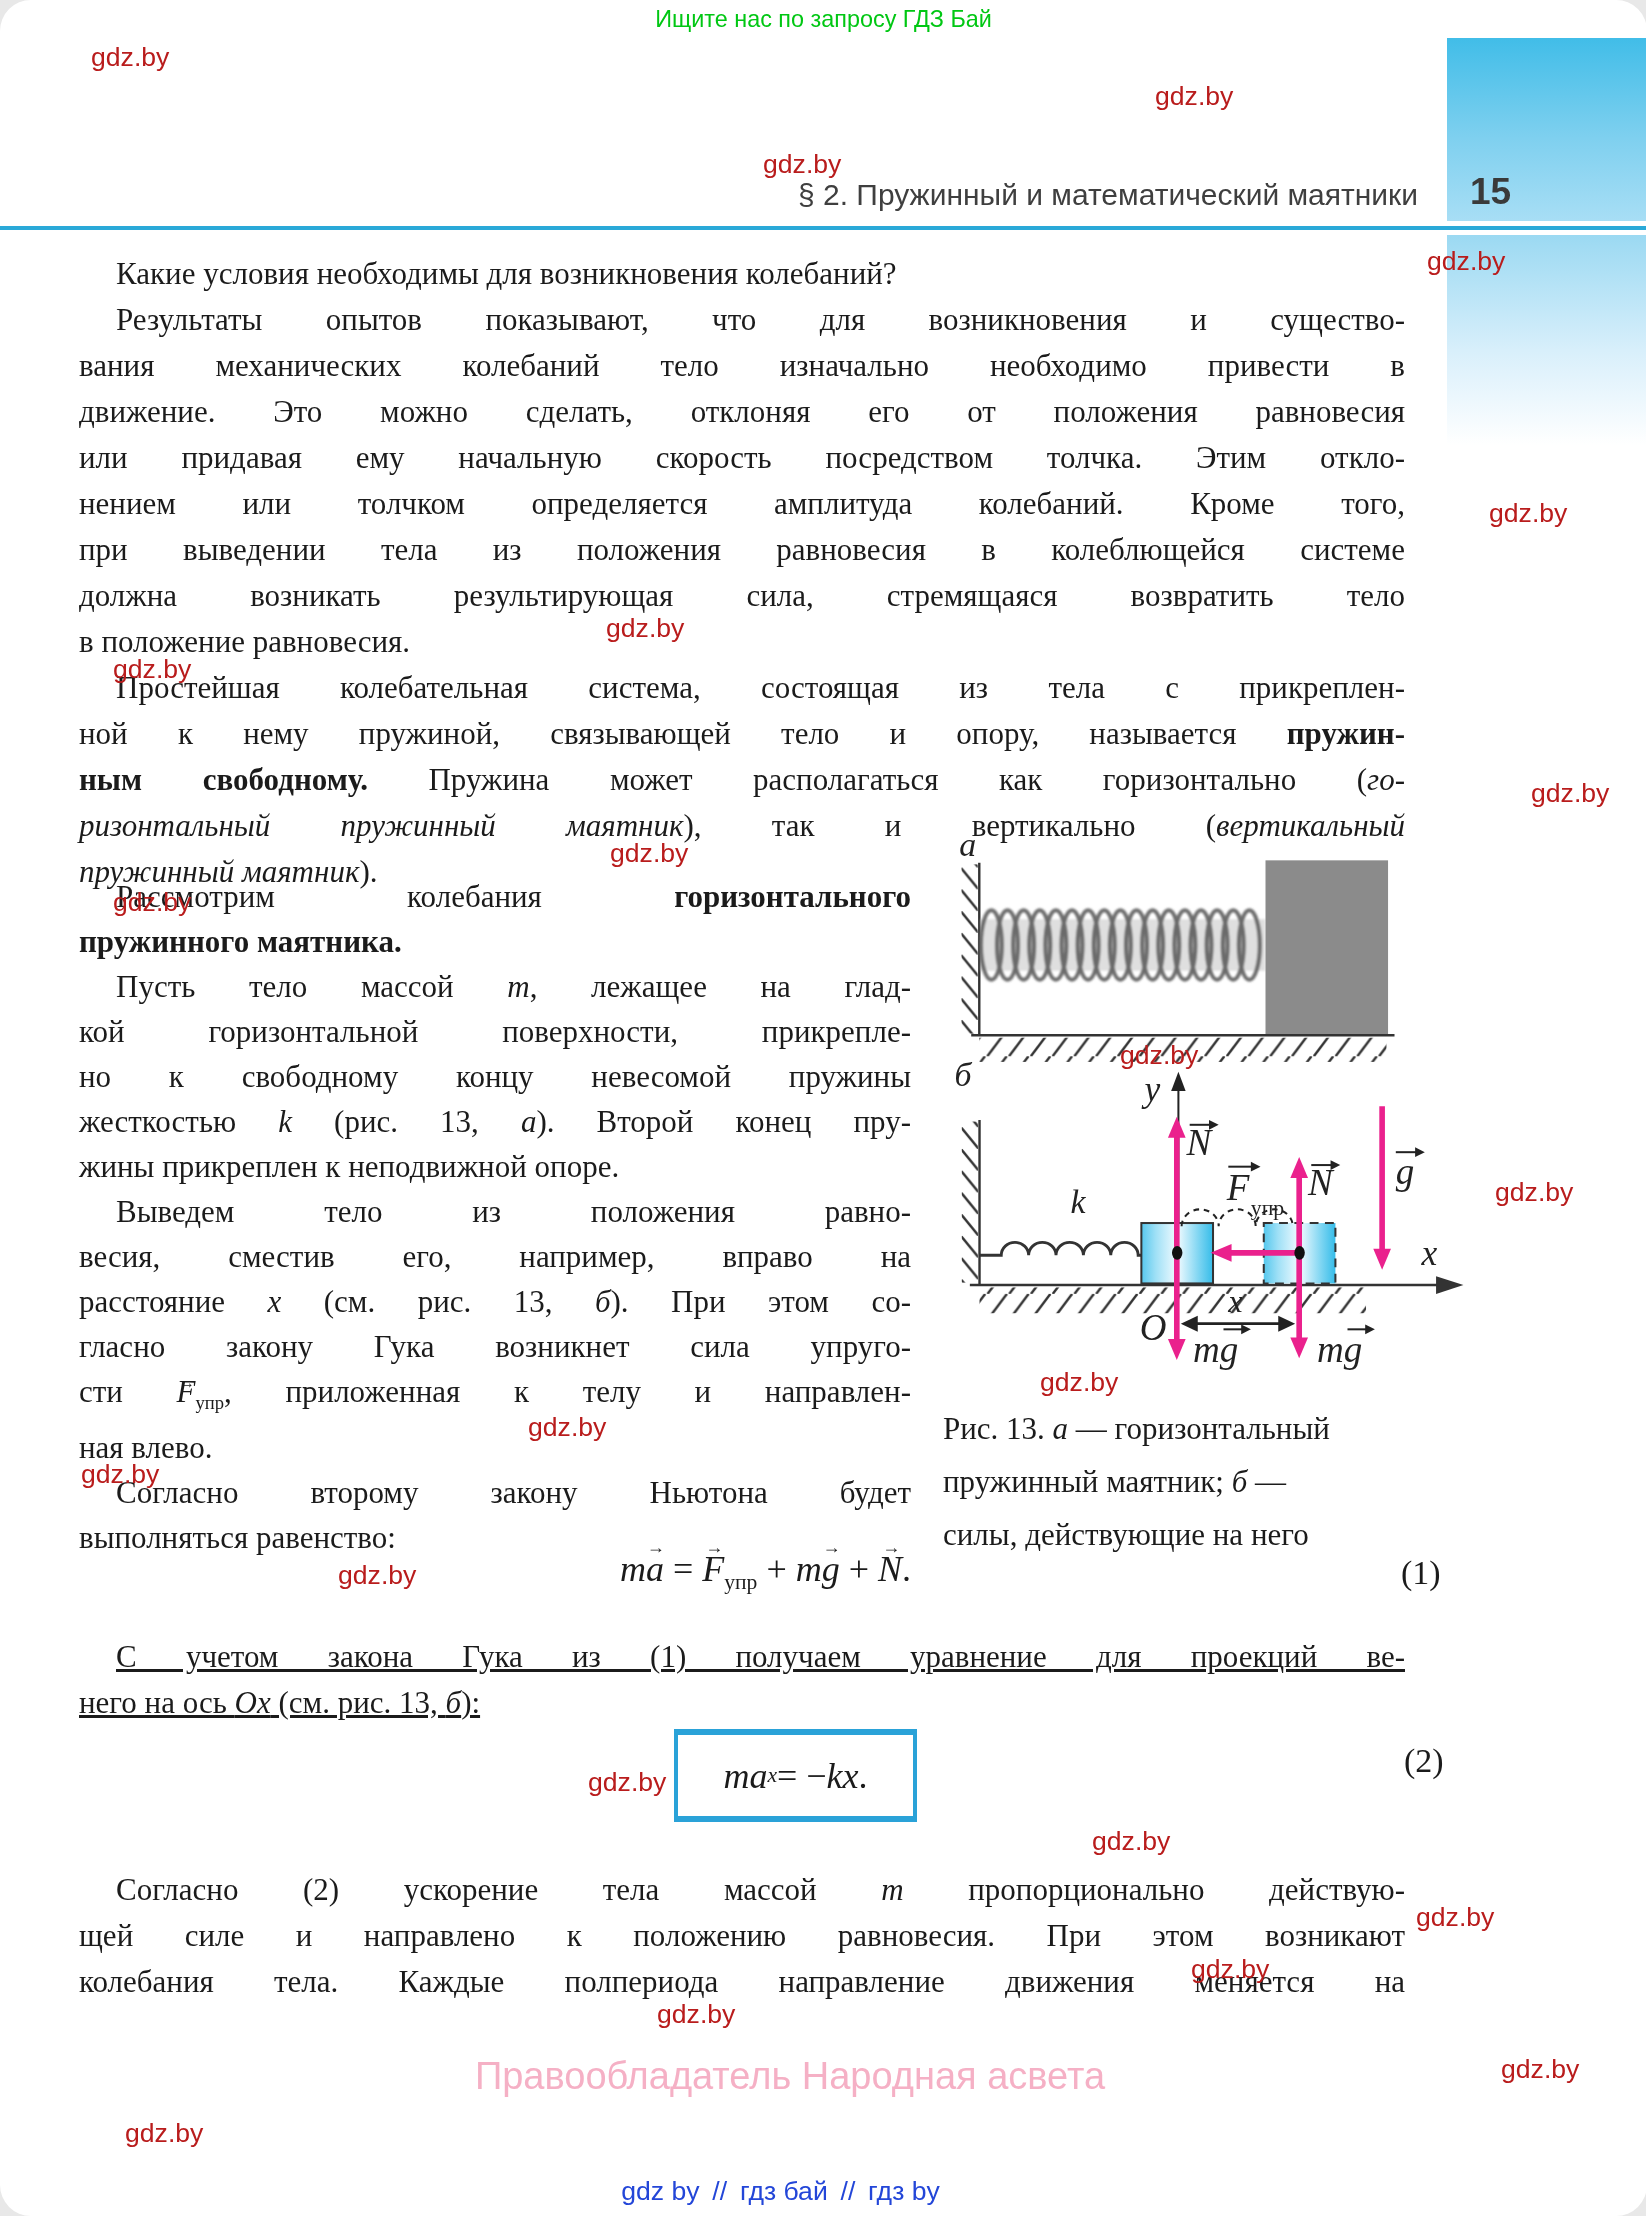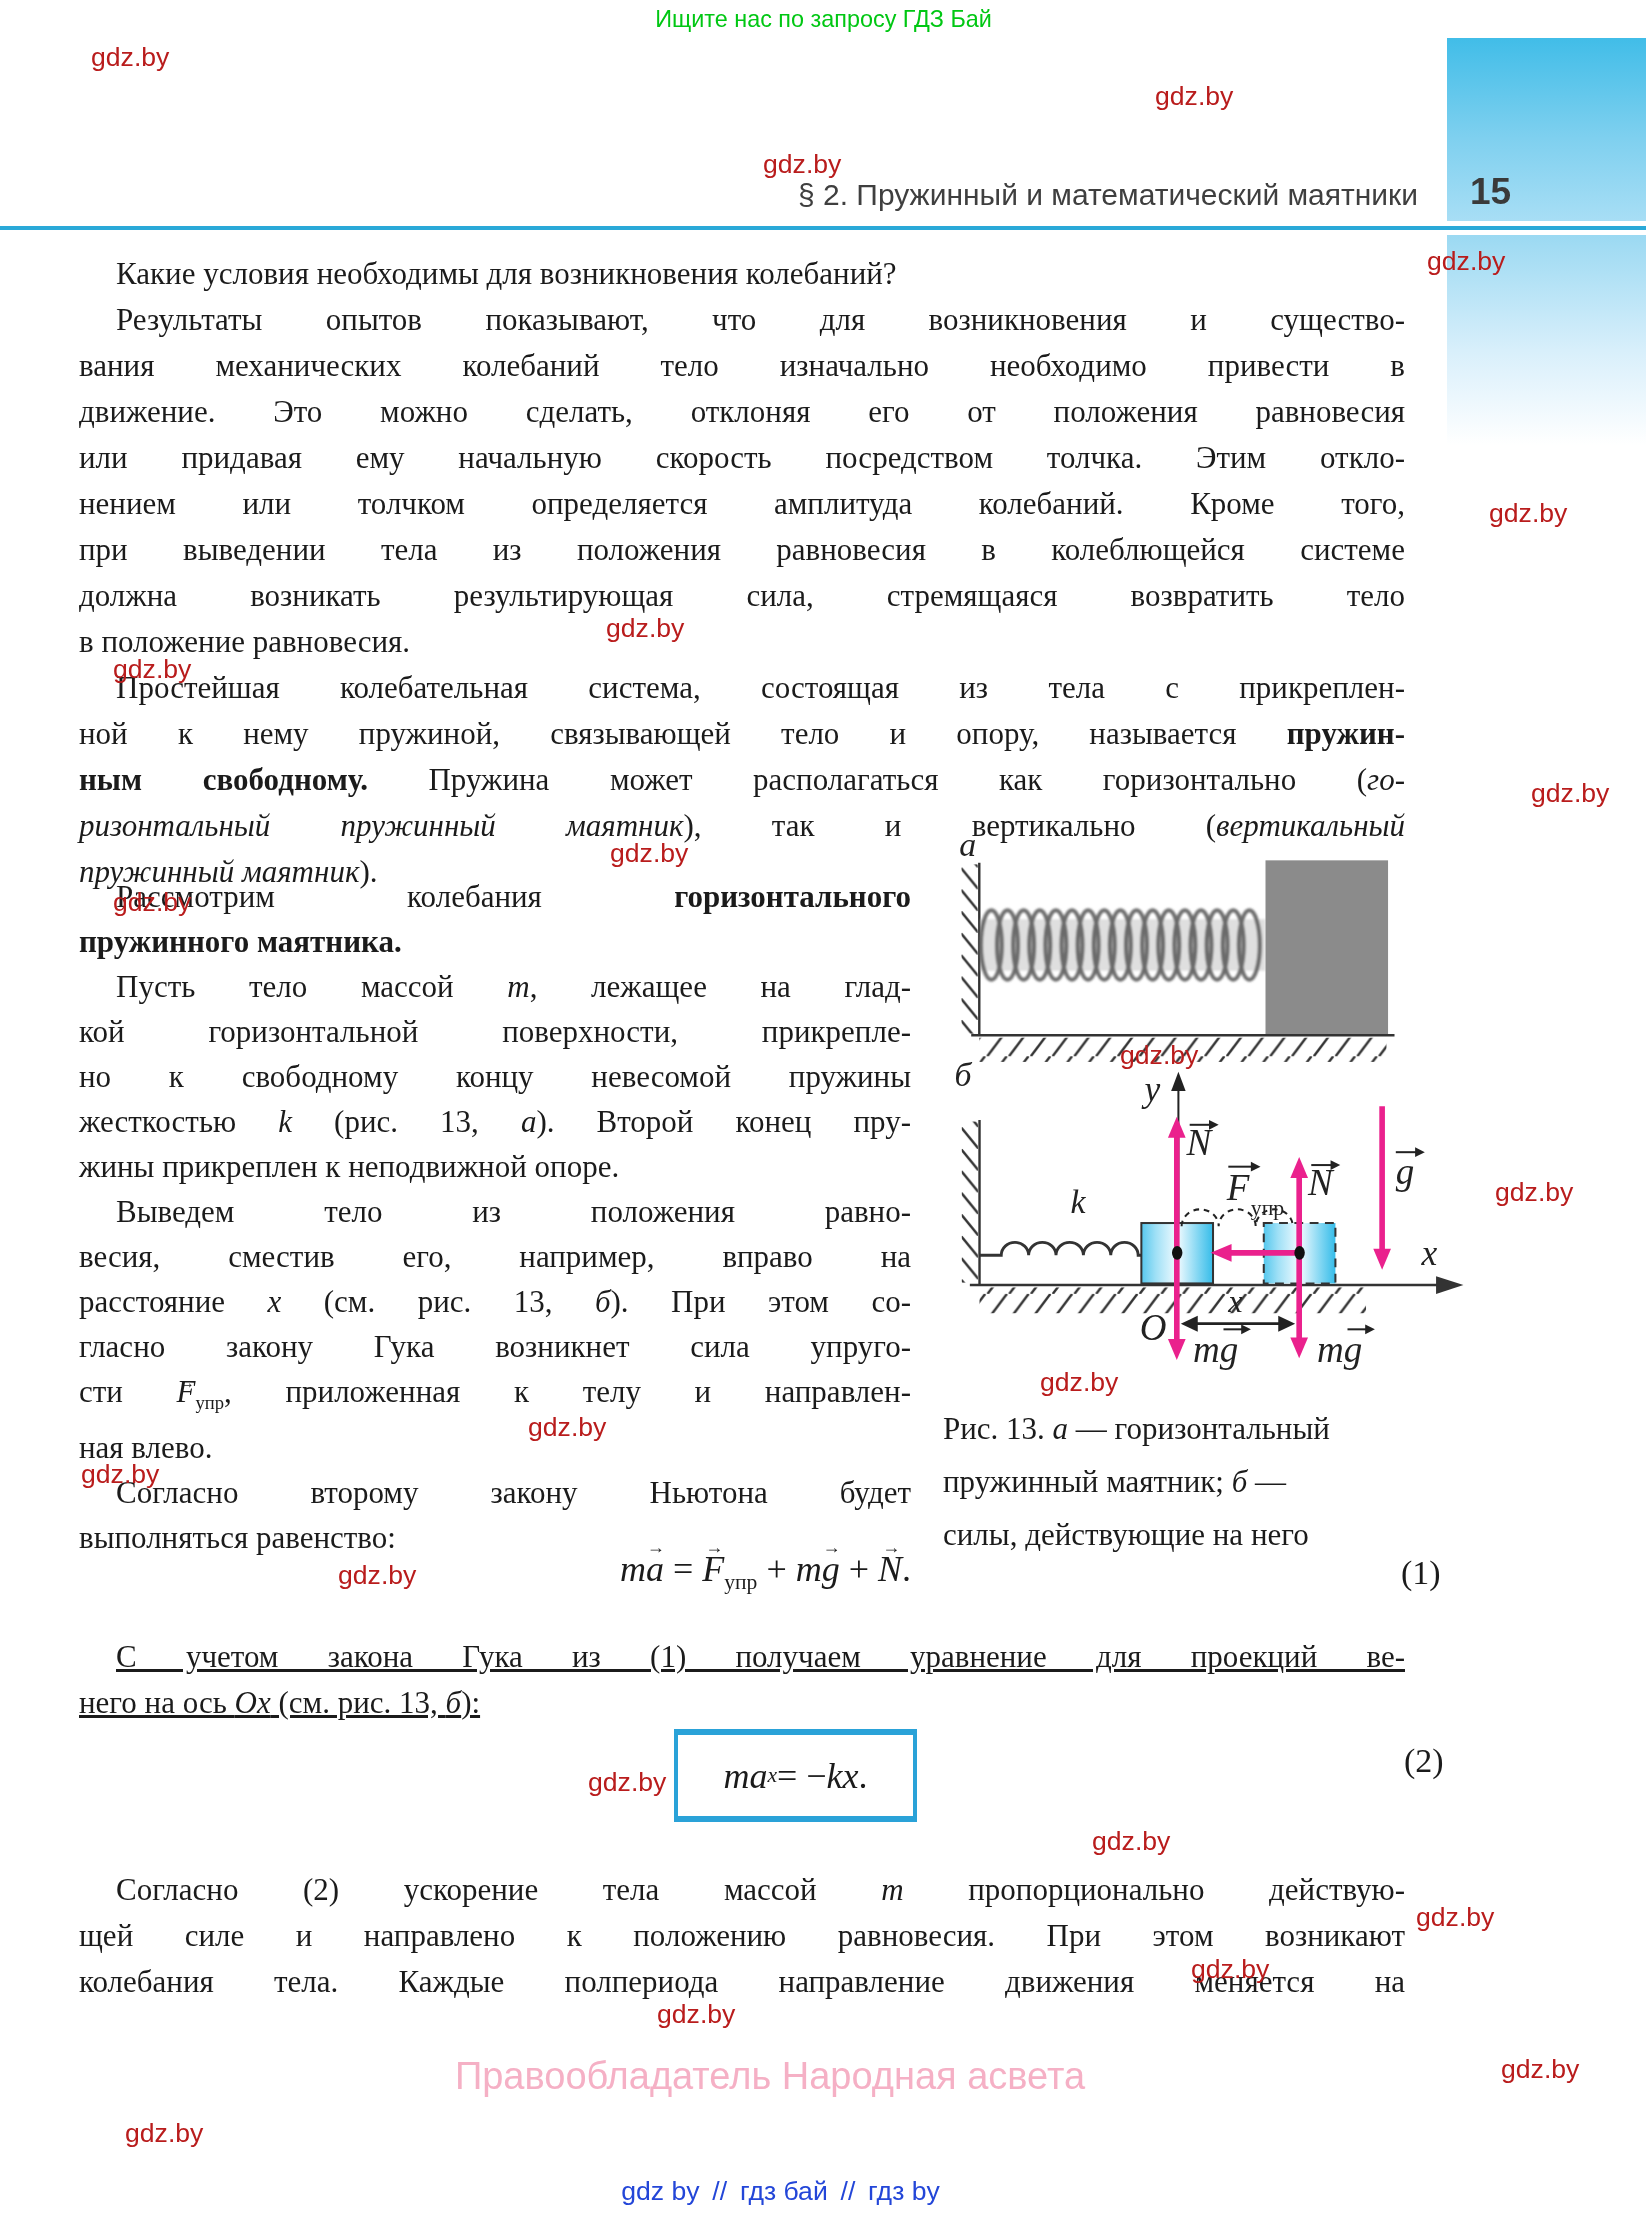--- a/index.html
+++ b/index.html
@@ -1,17 +1,17 @@
 <!DOCTYPE html>
 <html style="font-size:13px"><head>
 <meta charset="utf-8">
 <style>
   html,body{margin:0;padding:0;background:#e8e8e8;}
   .page{position:relative;width:1647px;height:2216px;background:#ffffff;overflow:hidden;
-        font-family:"Liberation Serif",serif;color:#1b1b1b;}
+        font-family:"Liberation Serif",serif;color:#1b1b1b;border-radius:31px;}
   
   .notice{position:absolute;top:6.4px;left:0;width:100%;text-align:center;
           font-family:"Liberation Sans",sans-serif;font-size:23.4px;color:#00c713;}
   
   .wm{position:absolute;font-family:"Liberation Sans",sans-serif;font-size:26.6px;color:#b91c1c;white-space:nowrap;}
   
   .hdr-title{position:absolute;left:79px;top:178px;width:1339px;text-align:right;
              font-family:Liberation Sans, sans-serif;font-size:30px;color:#3f3f3f;}
   .page-num{position:absolute;left:1470px;top:171px;font-family:"Liberation Sans",sans-serif;
             font-size:37px;font-weight:bold;color:#3a3a3a;}
@@ -40,21 +40,21 @@
   
   .eqrow{position:absolute;left:79px;top:1548px;width:1373px;text-align:center;font-size:36px;}
   .eqnum{position:absolute;font-size:34px;}
   #eqn1{left:1401px;top:1554px;}
   #eqn2{left:1404px;top:1742px;}
   .eq2box{position:absolute;left:674px;top:1729px;width:235px;height:81px;
           border:4px solid #2aa2d8;border-top-width:6.4px;border-bottom-width:6.4px;
           display:flex;align-items:center;justify-content:center;font-size:36px;}
   
   .copyright{position:absolute;left:0;top:2055px;width:1540px;text-align:center;
-             font-family:"Liberation Sans",sans-serif;font-size:38px;color:#f5b0c5;}
+             font-family:"Liberation Sans",sans-serif;font-size:38px;color:#f5b0c5;padding-left:20px;}
   .links{position:absolute;left:0;top:2176px;width:1561px;text-align:center;
          font-family:"Liberation Sans",sans-serif;font-size:26.6px;color:#2346d8;}
   .links a{color:#2346d8;text-decoration:none;margin:0 6.4px;}
   .links .sep{margin:0 6.4px;}
   
   #figA{position:absolute;left:943px;top:824px;}
   #figB{position:absolute;left:943px;top:1062px;}
   svg text{font-family:"Liberation Serif",serif;fill:#222;}
   .it{font-style:italic;}
 </style>

